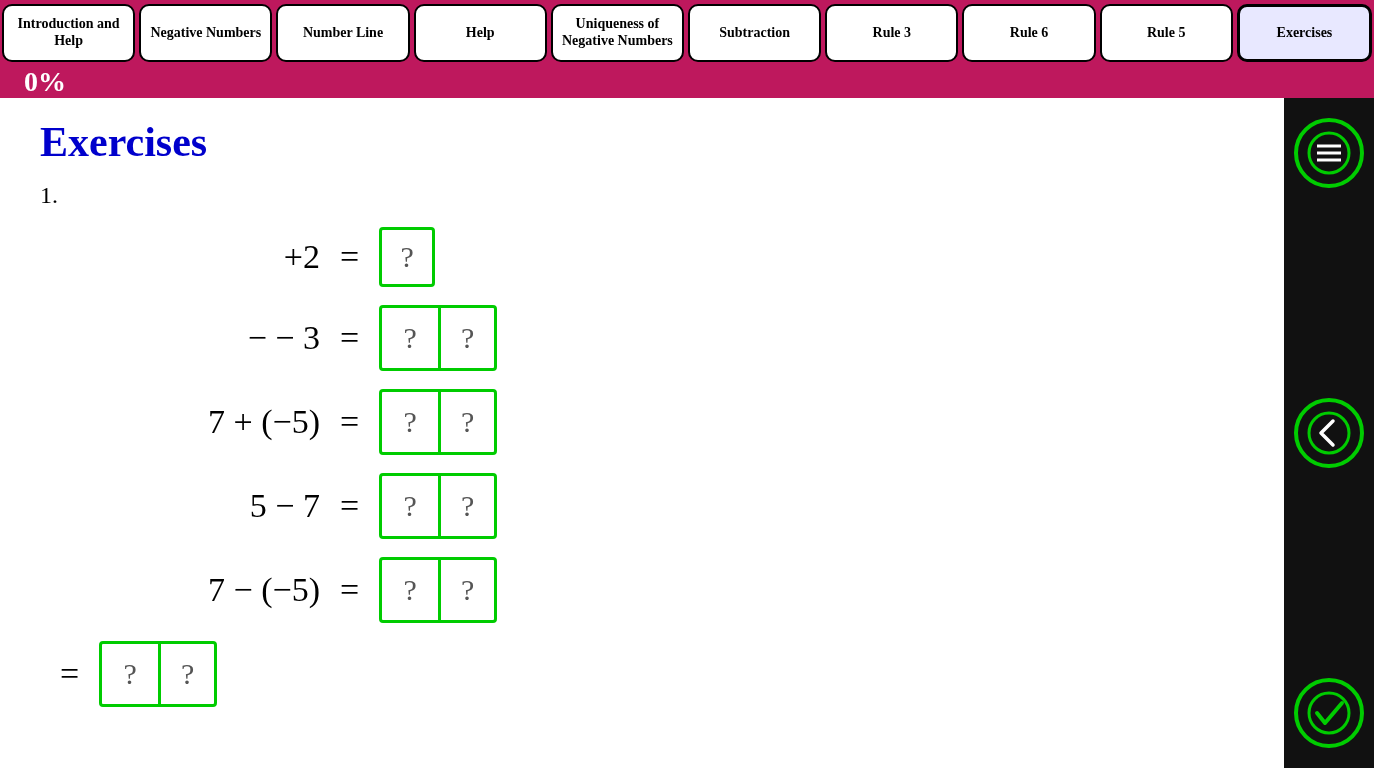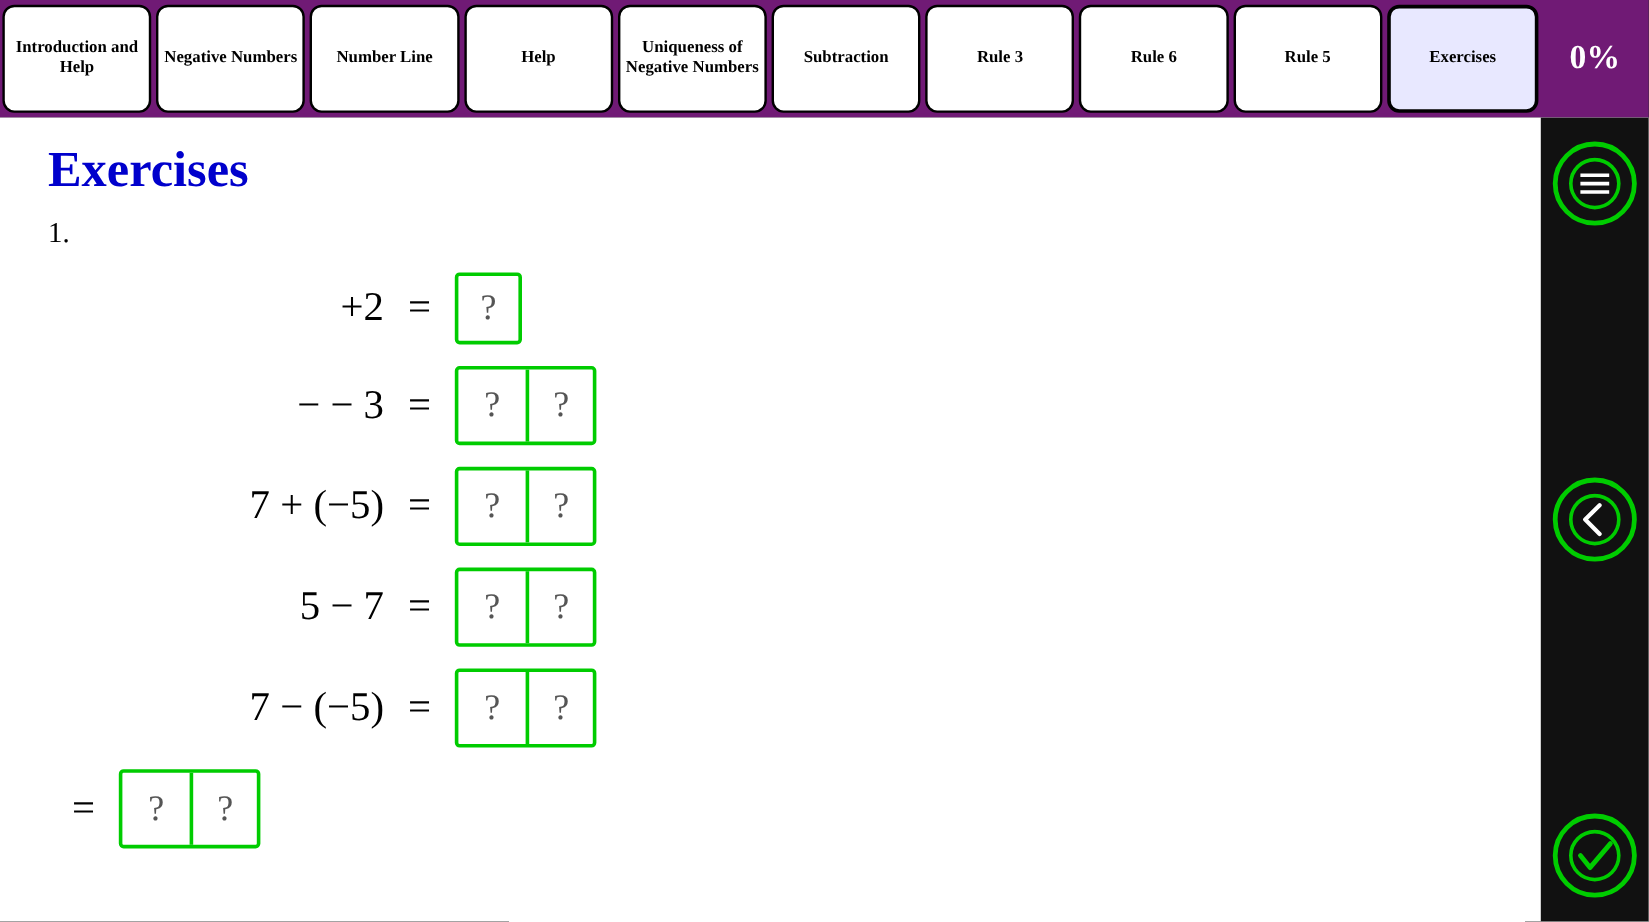--- a/index.html
+++ b/index.html
@@ -9,22 +9,22 @@
       width: 1374px;
       height: 768px;
       overflow: hidden;
       display: flex;
       flex-direction: column;
     }
 
     
     .nav-bar {
       display: flex;
-      flex-direction: row;
-      background: #701a75;
+      flex-direction: column;
+      background: #be185d;
       height: 98px;
       flex-shrink: 0;
     }
     .nav-tab {
       background: #fff;
       border: 2px solid #000;
       border-radius: 10px;
       display: flex;
       align-items: center;
       justify-content: center;

